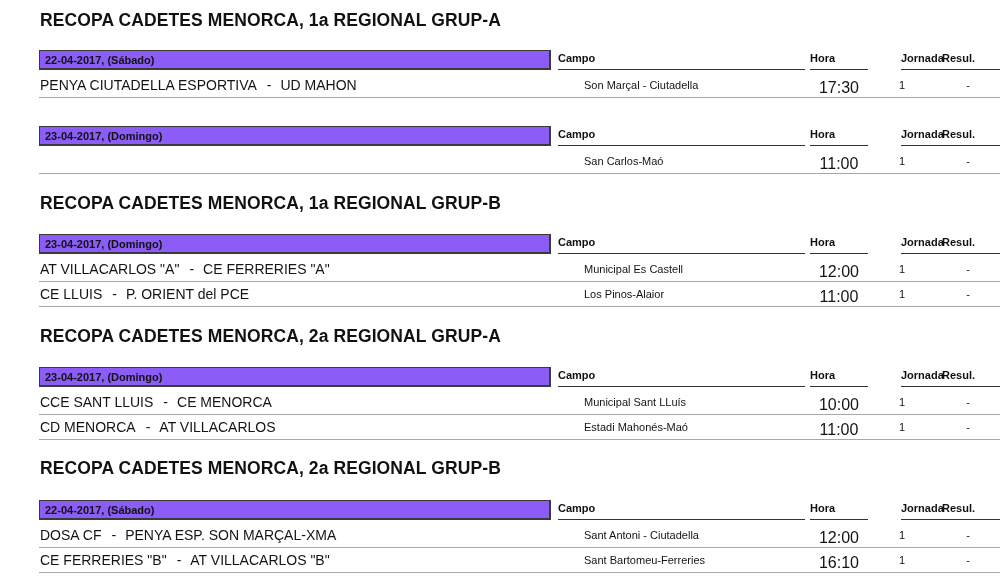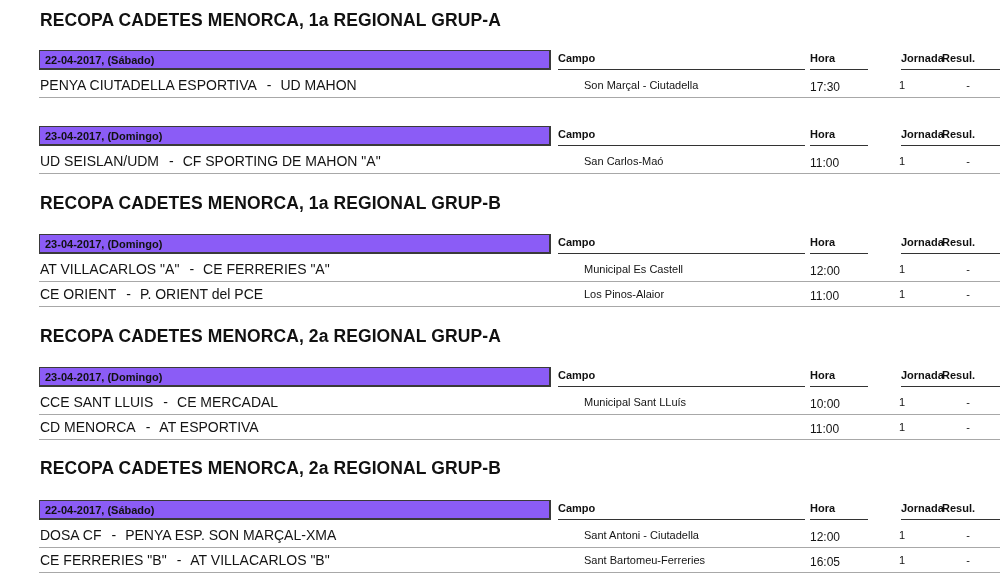--- a/index.html
+++ b/index.html
@@ -92,21 +92,21 @@
     .cell {
       position: absolute;
       top: 0;
       height: 23px;
       line-height: 23px;
       font-size: 11px;
       color: #141414;
       white-space: pre;
     }
     .c-campo { left: 537px; margin-left: 25px; }
-    .c-hora { left: 788px; width: 58px; text-align: left; font-size: 12px; top: 2px; }
+    .c-hora { left: 788px; width: 58px; text-align: center; font-size: 16px; top: 2px; }
     .c-jornada { left: 854px; width: 52px; text-align: center; }
     .c-resul { left: 920px; width: 52px; text-align: center; }
 
     .teams {
       position: absolute;
       left: 18px;
       top: 0;
       height: 23px;
       line-height: 23px;
       font-size: 14px;
@@ -146,21 +146,20 @@
 
     <div class="day-block" style="position:absolute; top:116px;">
       <div class="day-header">
         <div class="date-box">23-04-2017,  (Domingo)</div>
         <div class="col-head ch-campo">Campo</div>
         <div class="col-head ch-hora">Hora</div>
         <div class="col-head ch-jornada">Jornada</div>
         <div class="col-head ch-resul">Resul.</div>
       </div>
       <div class="match-row">
-        <div class="teams"><span>UD SEISLAN/UDM</span><span class="sep">-</span><span>CF SPORTING DE MAHON "A"</span></div>
         <div class="cell c-campo">San Carlos-Maó</div>
         <div class="cell c-hora">11:00</div>
         <div class="cell c-jornada">1</div>
         <div class="cell c-resul">-</div>
         <div class="rule"></div>
       </div>
     </div>
   </section>
 
   <section class="competition" style="position:absolute; top:191px; left:0;">
@@ -176,21 +175,21 @@
       </div>
       <div class="match-row">
         <div class="teams"><span>AT VILLACARLOS "A"</span><span class="sep">-</span><span>CE FERRERIES "A"</span></div>
         <div class="cell c-campo">Municipal Es Castell</div>
         <div class="cell c-hora">12:00</div>
         <div class="cell c-jornada">1</div>
         <div class="cell c-resul">-</div>
         <div class="rule"></div>
       </div>
       <div class="match-row">
-        <div class="teams"><span>CE ORIENT</span><span class="sep">-</span><span>P. ORIENT del PCE</span></div>
+        <div class="teams"><span>CE LLUIS</span><span class="sep">-</span><span>P. ORIENT del PCE</span></div>
         <div class="cell c-campo">Los Pinos-Alaior</div>
         <div class="cell c-hora">11:00</div>
         <div class="cell c-jornada">1</div>
         <div class="cell c-resul">-</div>
         <div class="rule"></div>
       </div>
     </div>
   </section>
 
   <section class="competition" style="position:absolute; top:324px; left:0;">
@@ -198,29 +197,30 @@
 
     <div class="day-block" style="position:absolute; top:41px;">
       <div class="day-header">
         <div class="date-box">23-04-2017,  (Domingo)</div>
         <div class="col-head ch-campo">Campo</div>
         <div class="col-head ch-hora">Hora</div>
         <div class="col-head ch-jornada">Jornada</div>
         <div class="col-head ch-resul">Resul.</div>
       </div>
       <div class="match-row">
-        <div class="teams"><span>CCE SANT LLUIS</span><span class="sep">-</span><span>CE MERCADAL</span></div>
+        <div class="teams"><span>CCE SANT LLUIS</span><span class="sep">-</span><span>CE MENORCA</span></div>
         <div class="cell c-campo">Municipal Sant LLuís</div>
         <div class="cell c-hora">10:00</div>
         <div class="cell c-jornada">1</div>
         <div class="cell c-resul">-</div>
         <div class="rule"></div>
       </div>
       <div class="match-row">
-        <div class="teams"><span>CD MENORCA</span><span class="sep">-</span><span>AT ESPORTIVA</span></div>
+        <div class="teams"><span>CD MENORCA</span><span class="sep">-</span><span>AT VILLACARLOS</span></div>
+        <div class="cell c-campo">Estadi Mahonés-Maó</div>
         <div class="cell c-hora">11:00</div>
         <div class="cell c-jornada">1</div>
         <div class="cell c-resul">-</div>
         <div class="rule"></div>
       </div>
     </div>
   </section>
 
   <section class="competition" style="position:absolute; top:456px; left:0;">
     <h2 class="comp-title">RECOPA CADETES MENORCA, 2a REGIONAL GRUP-B</h2>
@@ -237,21 +237,21 @@
         <div class="teams"><span>DOSA CF</span><span class="sep">-</span><span>PENYA ESP. SON MARÇAL-XMA</span></div>
         <div class="cell c-campo">Sant Antoni - Ciutadella</div>
         <div class="cell c-hora">12:00</div>
         <div class="cell c-jornada">1</div>
         <div class="cell c-resul">-</div>
         <div class="rule"></div>
       </div>
       <div class="match-row">
         <div class="teams"><span>CE FERRERIES "B"</span><span class="sep">-</span><span>AT VILLACARLOS "B"</span></div>
         <div class="cell c-campo">Sant Bartomeu-Ferreries</div>
-        <div class="cell c-hora">16:05</div>
+        <div class="cell c-hora">16:10</div>
         <div class="cell c-jornada">1</div>
         <div class="cell c-resul">-</div>
         <div class="rule"></div>
       </div>
     </div>
   </section>
 
 </div>
 
 </body></html>

